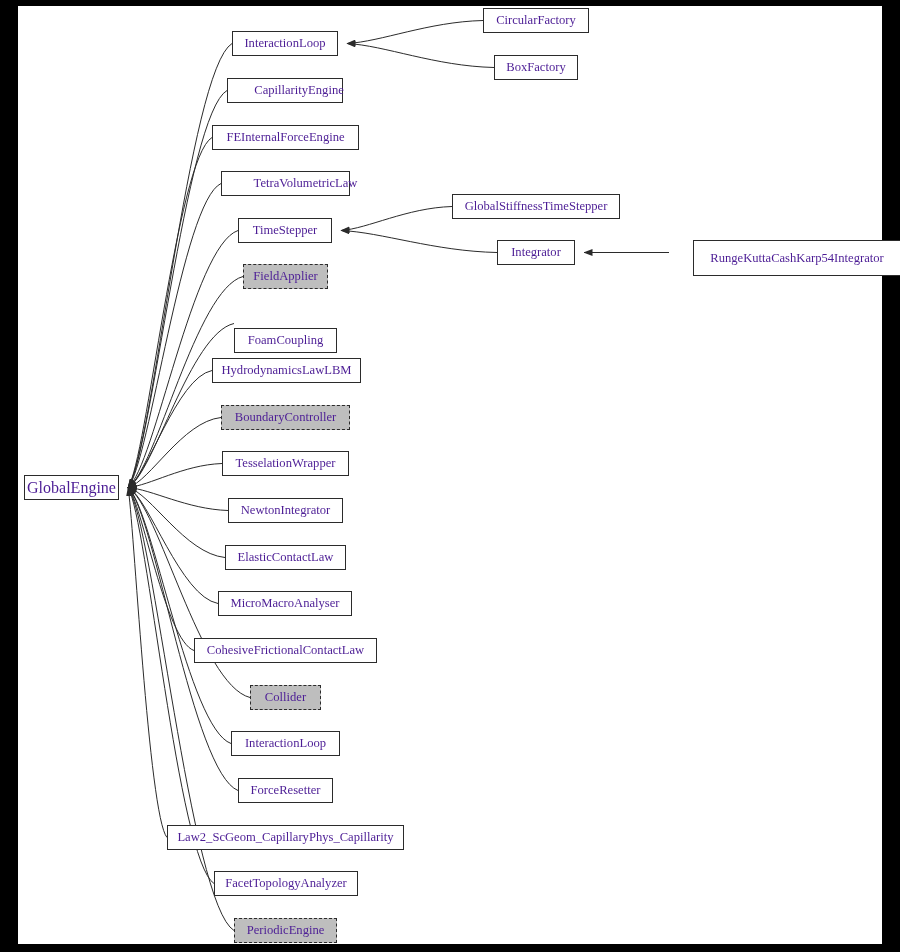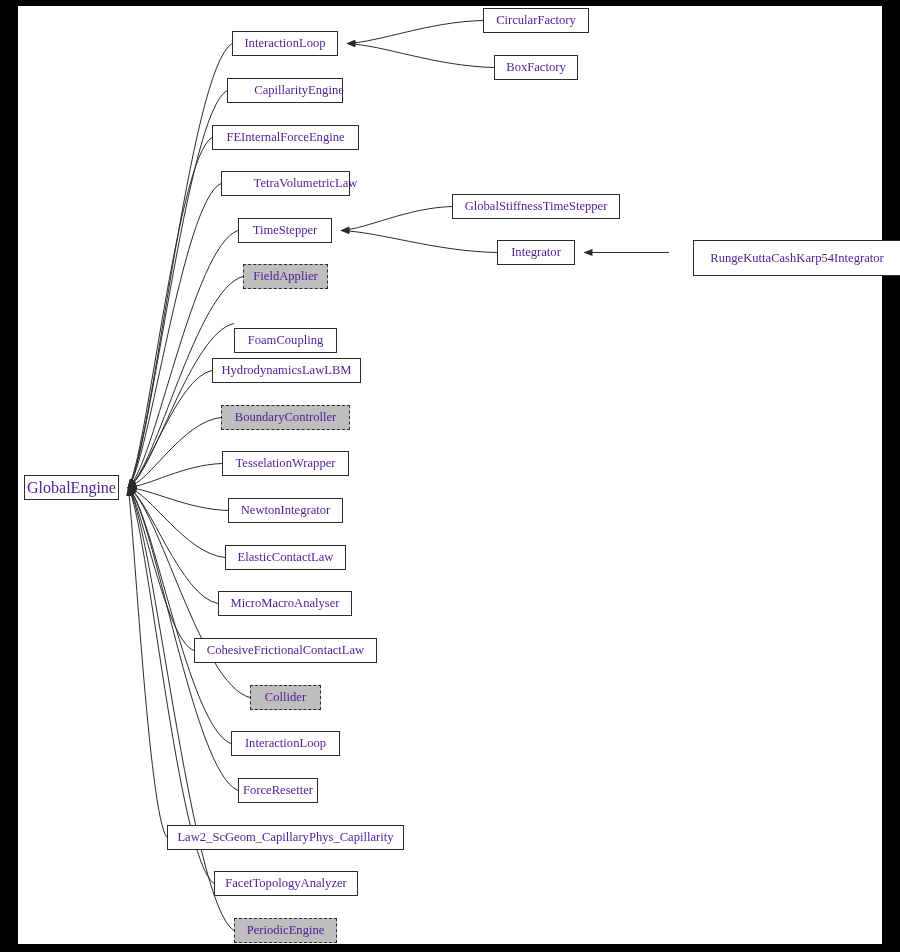--- a/index.html
+++ b/index.html
@@ -99,21 +99,21 @@
       </div>
       <div class="node" style="left: 194px; top: 638px; width: 183px; height: 25px;">
         <span>CohesiveFrictionalContactLaw</span>
       </div>
       <div class="node abstract" style="left: 250px; top: 685px; width: 71px; height: 25px;">
         <span>Collider</span>
       </div>
       <div class="node" style="left: 231px; top: 731px; width: 109px; height: 25px;">
         <span>InteractionLoop</span>
       </div>
-      <div class="node" style="left: 238px; top: 778px; width: 80px; height: 25px;">
+      <div class="node" style="left: 238px; top: 778px; width: 95px; height: 25px;">
         <span>ForceResetter</span>
       </div>
       <div class="node" style="left: 167px; top: 825px; width: 237px; height: 25px;">
         <span>Law2_ScGeom_CapillaryPhys_Capillarity</span>
       </div>
       <div class="node" style="left: 214px; top: 871px; width: 144px; height: 25px;">
         <span>FacetTopologyAnalyzer</span>
       </div>
       <div class="node abstract" style="left: 234px; top: 918px; width: 103px; height: 25px;">
         <span>PeriodicEngine</span>

